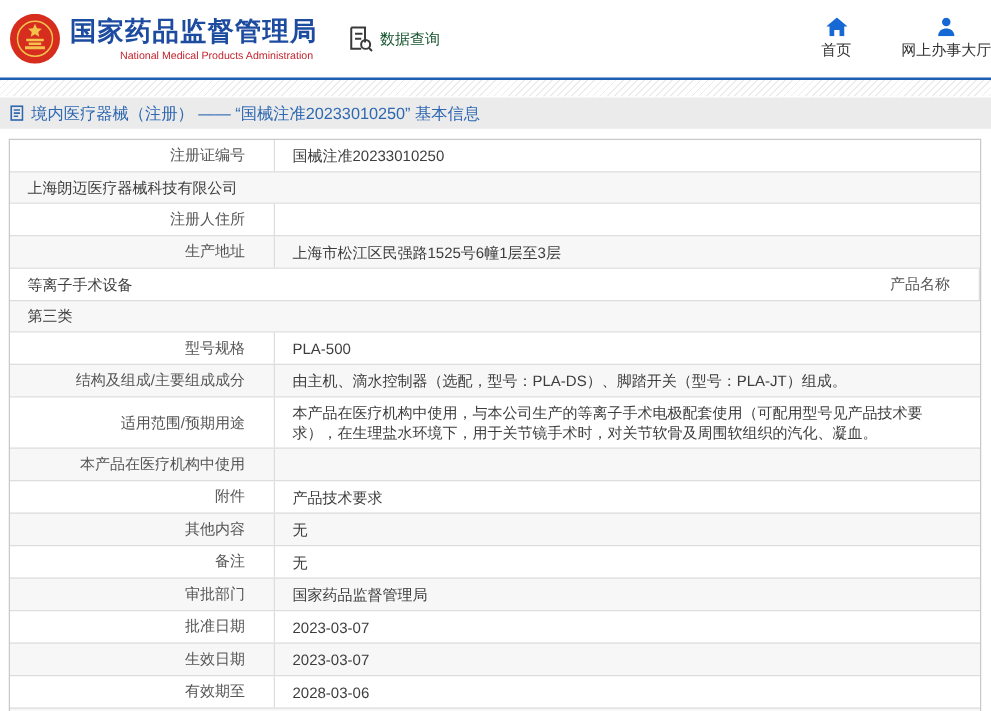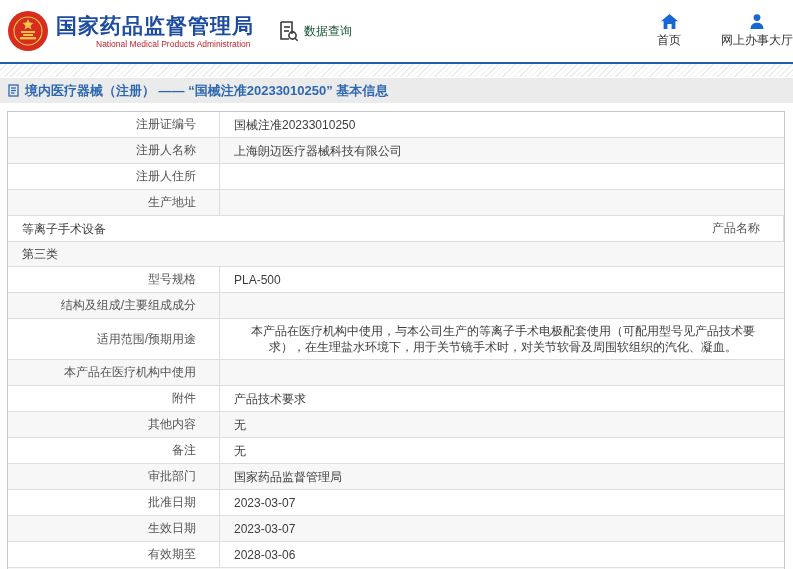--- a/index.html
+++ b/index.html
@@ -17,32 +17,32 @@
   .data-query { display:flex; align-items:center; gap:5px; margin-left:24px; font-size:12px; color:#14532d; cursor:pointer; }
   .nav { margin-left:auto; display:flex; gap:40px; padding-right:0; }
   .nav-item { display:flex; flex-direction:column; align-items:center; gap:3px; font-size:12px; color:#333; cursor:pointer; }
   .nav-item svg { display:block; }
   
   .blue-line { height:2px; background:#1f5fb2; }
   .hatch-band { height:13px;
     background:repeating-linear-gradient(135deg, #ececec 0 1px, #ffffff 1px 4px); }
   
   .title-bar { height:25px; margin-top:1px; background:#ebebeb; display:flex; align-items:center; gap:6px; padding-left:8px; }
-  .title-bar .txt { color:#2e68b1; font-size:13px;font-weight:bold; }
+  .title-bar .txt { color:#2e68b1; font-size:13px; }
   
   .info-table { margin:8px 8px 0 7px; border:1px solid #c9c9c9; }
   .trow { display:flex; align-items:stretch; min-height:23px; background:#fff; }
   .trow + .trow { border-top:1px solid #dddddd; }
   .trow.alt { background:#f7f7f7; }
   .cell { padding:4px 0; }
   .cell.lab { width:212px; flex:0 0 auto; border-right:1px solid #dddddd;
     display:flex; align-items:center; justify-content:flex-end; gap:4px;
     padding-right:23px; color:#555; font-size:12px; }
   .cell.val { flex:1; display:flex; align-items:center;
-    padding-left:14px; padding-right:12px; color:#3d3d3d; font-size:12px; line-height:16px;text-align:center; }
+    padding-left:14px; padding-right:12px; color:#3d3d3d; font-size:12px; line-height:16px; }
   .icon-wrap { display:inline-flex; align-items:center; }
 </style>
 </head>
 <body>
 
 <div class="header">
   <div class="brand">
     <span class="emblem icon-wrap">
       <svg width="40" height="40" viewBox="0 0 40 40">
         <circle cx="20" cy="20" r="20" fill="#d62d1f"></circle>
@@ -111,36 +111,36 @@
 <div class="info-table">
     <div class="trow">
       <div class="cell lab">
         <span>注册证编号</span>
       </div>
       <div class="cell val">
         <span>国械注准20233010250</span>
       </div>
     </div>
     <div class="trow alt">
-      <div class="cell lab">
-        <span>注册人名称</span>
-      </div>
       <div class="cell val">
         <span>上海朗迈医疗器械科技有限公司</span>
       </div>
     </div>
     <div class="trow">
       <div class="cell lab">
         <span>注册人住所</span>
       </div>
     </div>
     <div class="trow alt">
       <div class="cell lab">
         <span>生产地址</span>
       </div>
+      <div class="cell val">
+        <span>上海市松江区民强路1525号6幢1层至3层</span>
+      </div>
     </div>
     <div class="trow">
       <div class="cell val">
         <span>等离子手术设备</span>
       </div>
       <div class="cell lab">
         <span>产品名称</span>
       </div>
     </div>
     <div class="trow alt">
@@ -153,20 +153,23 @@
         <span>型号规格</span>
       </div>
       <div class="cell val">
         <span>PLA-500</span>
       </div>
     </div>
     <div class="trow alt">
       <div class="cell lab">
         <span>结构及组成/主要组成成分</span>
       </div>
+      <div class="cell val">
+        <span>由主机、滴水控制器（选配，型号：PLA-DS）、脚踏开关（型号：PLA-JT）组成。</span>
+      </div>
     </div>
     <div class="trow">
       <div class="cell lab">
         <span>适用范围/预期用途</span>
       </div>
       <div class="cell val">
         <span>本产品在医疗机构中使用，与本公司生产的等离子手术电极配套使用（可配用型号见产品技术要求），在生理盐水环境下，用于关节镜手术时，对关节软骨及周围软组织的汽化、凝血。</span>
       </div>
     </div>
     <div class="trow alt">

